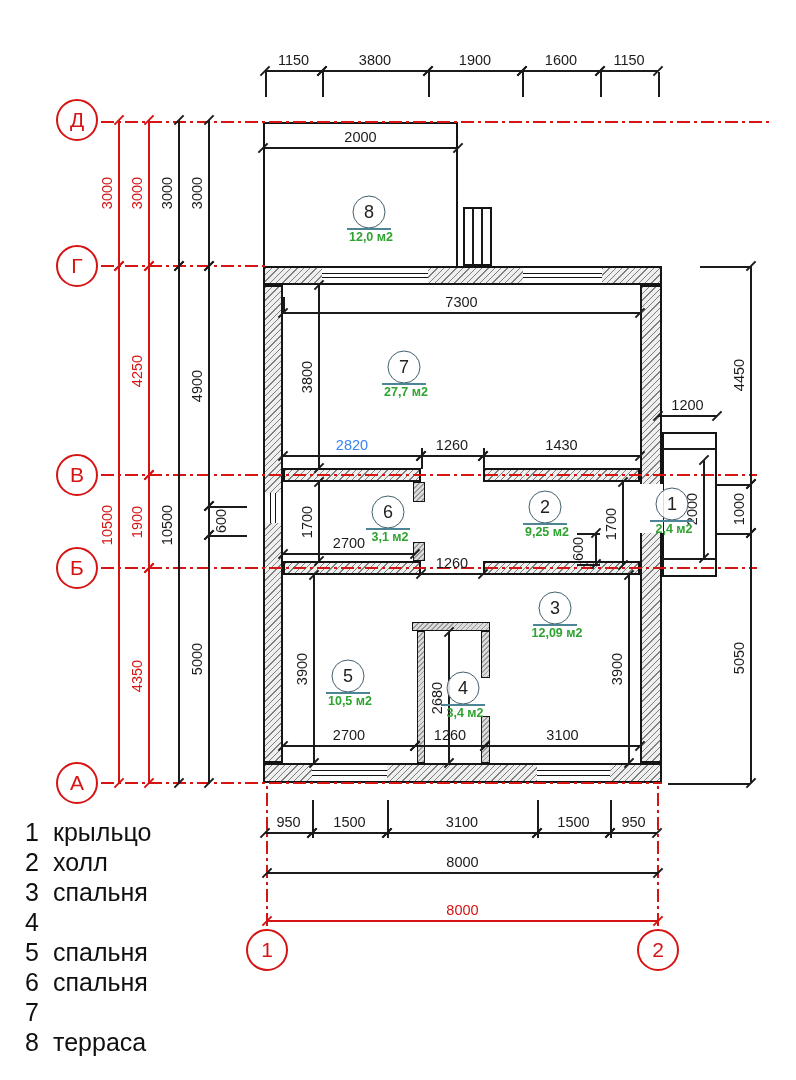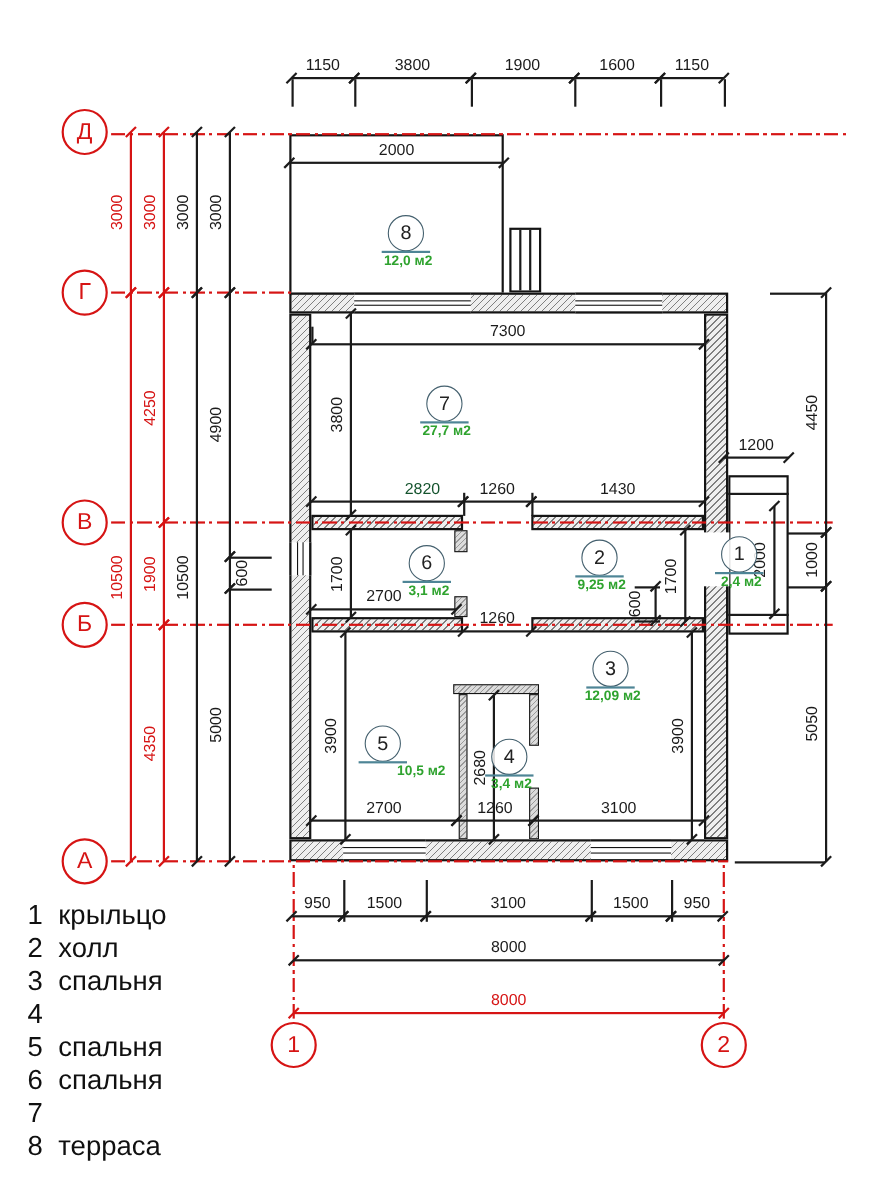--- a/index.html
+++ b/index.html
@@ -231,21 +231,21 @@
     <div class="tick" style="left: 283px; top: 313px; background: rgb(27, 27, 27);"></div>
     <div class="tick" style="left: 640px; top: 313px; background: rgb(27, 27, 27);"></div>
     <div class="dlab" style="left: 461.5px; top: 302px; color: rgb(27, 27, 27);">7300</div>
     <div class="dline" style="left: 318px; top: 285px; width: 1.8px; height: 183px; background: rgb(27, 27, 27);"></div>
     <div class="tick" style="left: 319px; top: 285px; background: rgb(27, 27, 27);"></div>
     <div class="tick" style="left: 319px; top: 468px; background: rgb(27, 27, 27);"></div>
     <div class="dlab rot" style="left: 307px; top: 376.5px; color: rgb(27, 27, 27);">3800</div>
     <div class="dline" style="left: 283px; top: 455px; width: 138px; height: 1.8px; background: rgb(27, 27, 27);"></div>
     <div class="tick" style="left: 283px; top: 456px; background: rgb(27, 27, 27);"></div>
     <div class="tick" style="left: 421px; top: 456px; background: rgb(27, 27, 27);"></div>
-    <div class="dlab" style="left: 352px; top: 445px; color: #14532d; margin-left: 32px;">2820</div>
+    <div class="dlab" style="left: 352px; top: 445px; color: #3b82f6;">2820</div>
     <div class="dline" style="left: 421px; top: 455px; width: 62px; height: 1.8px; background: rgb(27, 27, 27);"></div>
     <div class="tick" style="left: 421px; top: 456px; background: rgb(27, 27, 27);"></div>
     <div class="tick" style="left: 483px; top: 456px; background: rgb(27, 27, 27);"></div>
     <div class="dlab" style="left: 452px; top: 445px; color: rgb(27, 27, 27);">1260</div>
     <div class="dline" style="left: 483px; top: 455px; width: 157px; height: 1.8px; background: rgb(27, 27, 27);"></div>
     <div class="tick" style="left: 483px; top: 456px; background: rgb(27, 27, 27);"></div>
     <div class="tick" style="left: 640px; top: 456px; background: rgb(27, 27, 27);"></div>
     <div class="dlab" style="left: 561.5px; top: 445px; color: rgb(27, 27, 27);">1430</div>
     <div class="dline" style="left: 318px; top: 482px; width: 1.8px; height: 79px; background: rgb(27, 27, 27);"></div>
     <div class="tick" style="left: 319px; top: 482px; background: rgb(27, 27, 27);"></div>
@@ -346,21 +346,21 @@
     <div class="room-area" style="left: 674px; top: 529px; color: rgb(47, 163, 47);">2,4 м2</div>
     <div class="room-circle" style="left: 555px; top: 608px;">
       <span>3</span>
     </div>
     <div class="room-bar" style="left: 555px; top: 624px; width: 44px;"></div>
     <div class="room-area" style="left: 557px; top: 633px; color: rgb(47, 163, 47);">12,09 м2</div>
     <div class="room-circle" style="left: 348px; top: 676px;">
       <span>5</span>
     </div>
     <div class="room-bar" style="left: 348px; top: 692px; width: 44px;"></div>
-    <div class="room-area" style="left: 350px; top: 701px; color: rgb(47, 163, 47); margin-left: 33px;">10,5 м2</div>
+    <div class="room-area" style="left: 350px; top: 701px; color: rgb(47, 163, 47);">10,5 м2</div>
     <div class="room-circle" style="left: 463px; top: 688px;">
       <span>4</span>
     </div>
     <div class="room-bar" style="left: 463px; top: 704px; width: 44px;"></div>
     <div class="room-area" style="left: 465px; top: 713px; color: rgb(47, 163, 47);">3,4 м2</div>
     <div class="axis-circle" style="left: 77px; top: 120px;">
       <span>Д</span>
     </div>
     <div class="axis-circle" style="left: 77px; top: 266px;">
       <span>Г</span>

